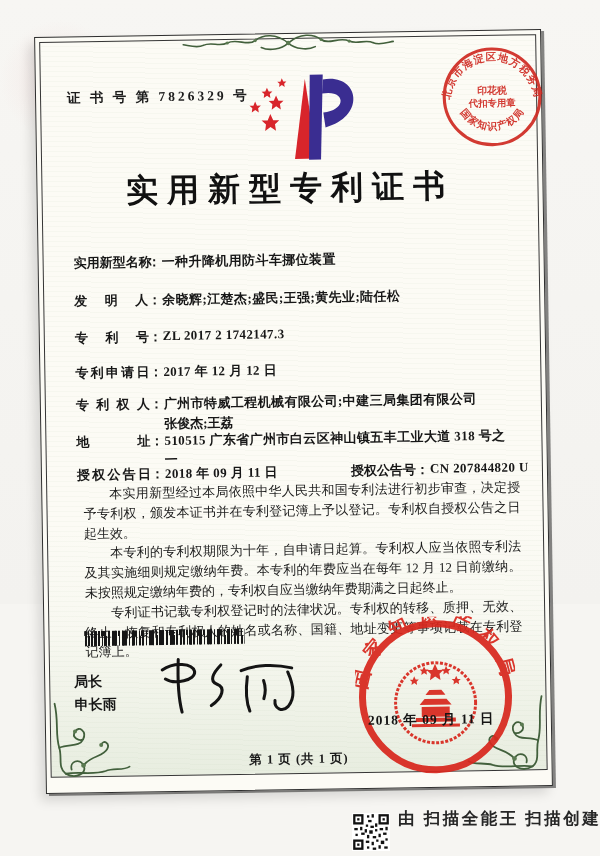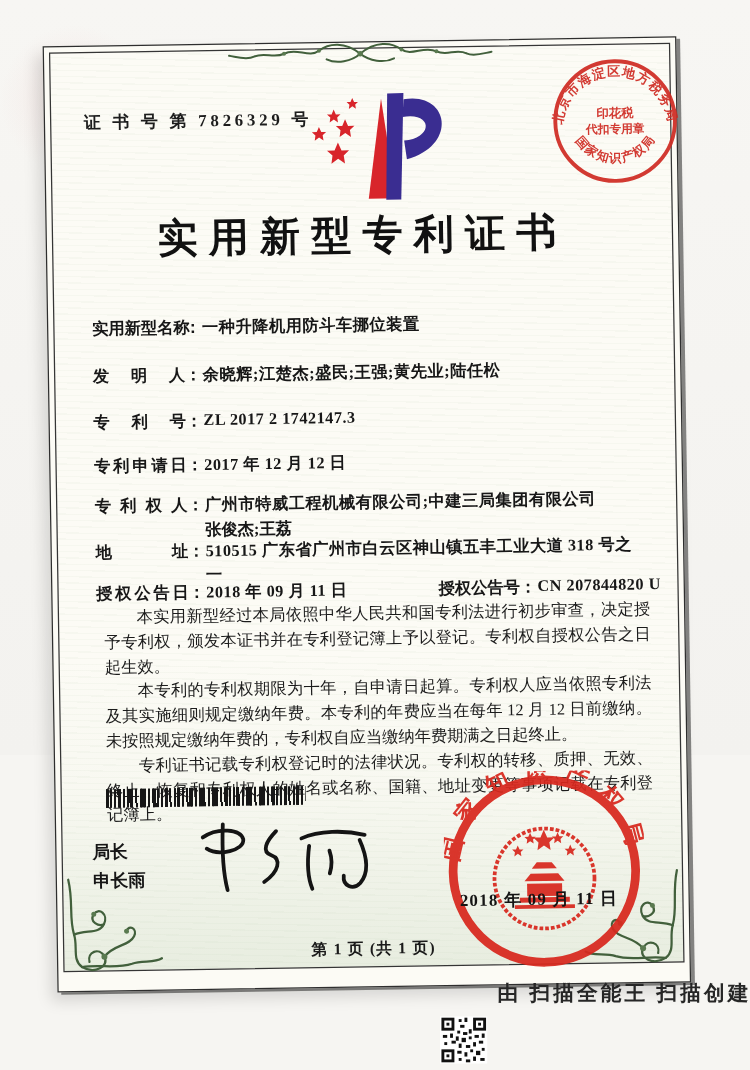--- a/index.html
+++ b/index.html
@@ -46,21 +46,21 @@
       repeating-linear-gradient(90deg,#161616 0 2.6px,transparent 2.6px 9.5px);}
   .director{position:absolute;left:24px;font-size:14px;font-weight:600;color:#161616;}
   .sig{position:absolute;left:98px;top:612px;width:172px;height:64px;}
   .cnipa{position:absolute;left:305px;top:580px;width:160px;height:160px;opacity:.93;}
   .sealdate{position:absolute;left:317px;top:674px;font-size:13.5px;font-weight:700;
             color:#141414;letter-spacing:1px;white-space:pre;z-index:5;}
   .pageno{position:absolute;left:0;top:712px;width:100%;text-align:center;
           font-size:12.5px;font-weight:600;color:#1a1a1a;letter-spacing:1px;}
   
   .qr{position:absolute;left:352px;top:813px;width:38px;height:38px;}
-  .scantext{position:absolute;left:398px;top:784px;font-size:16.5px;font-weight:600;
+  .scantext{position:absolute;left:398px;top:808px;font-size:16.5px;font-weight:600;
             color:#262626;letter-spacing:2.5px;white-space:pre;}
 </style>
 </head>
 <body>
 
 <div class="photo">
   <div class="page">
     <div class="frame">
 
       <svg class="orn-top" viewBox="0 0 214 24">

